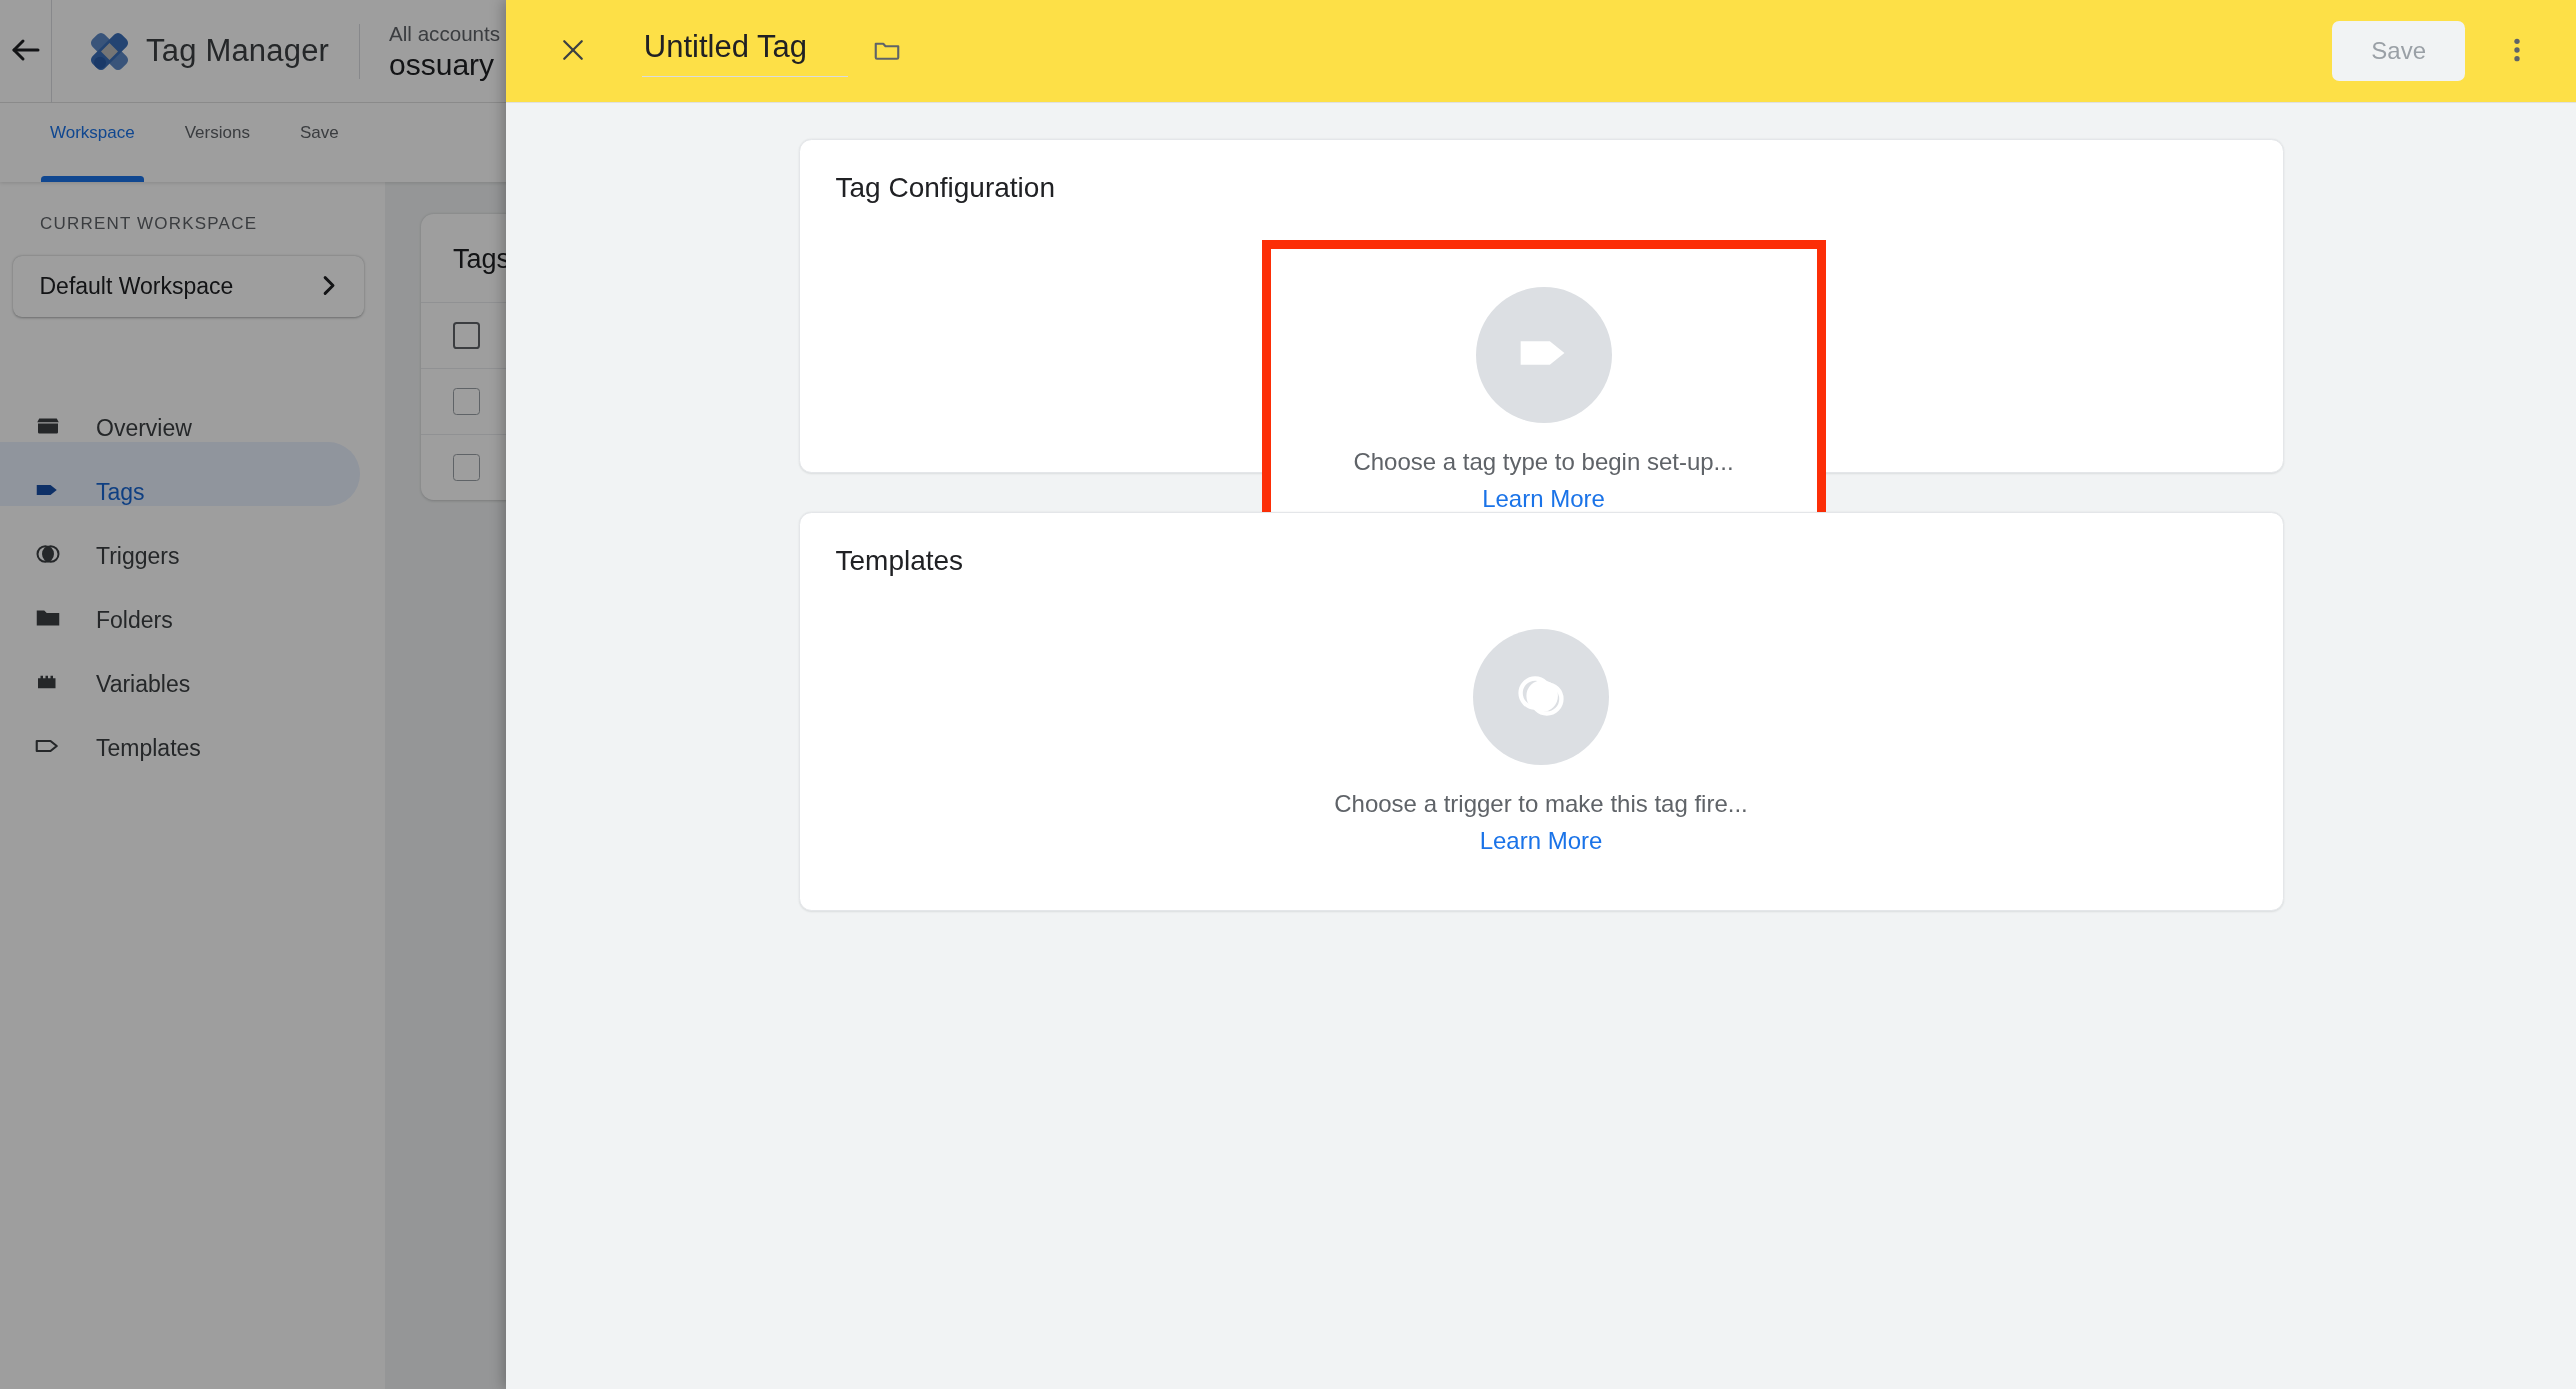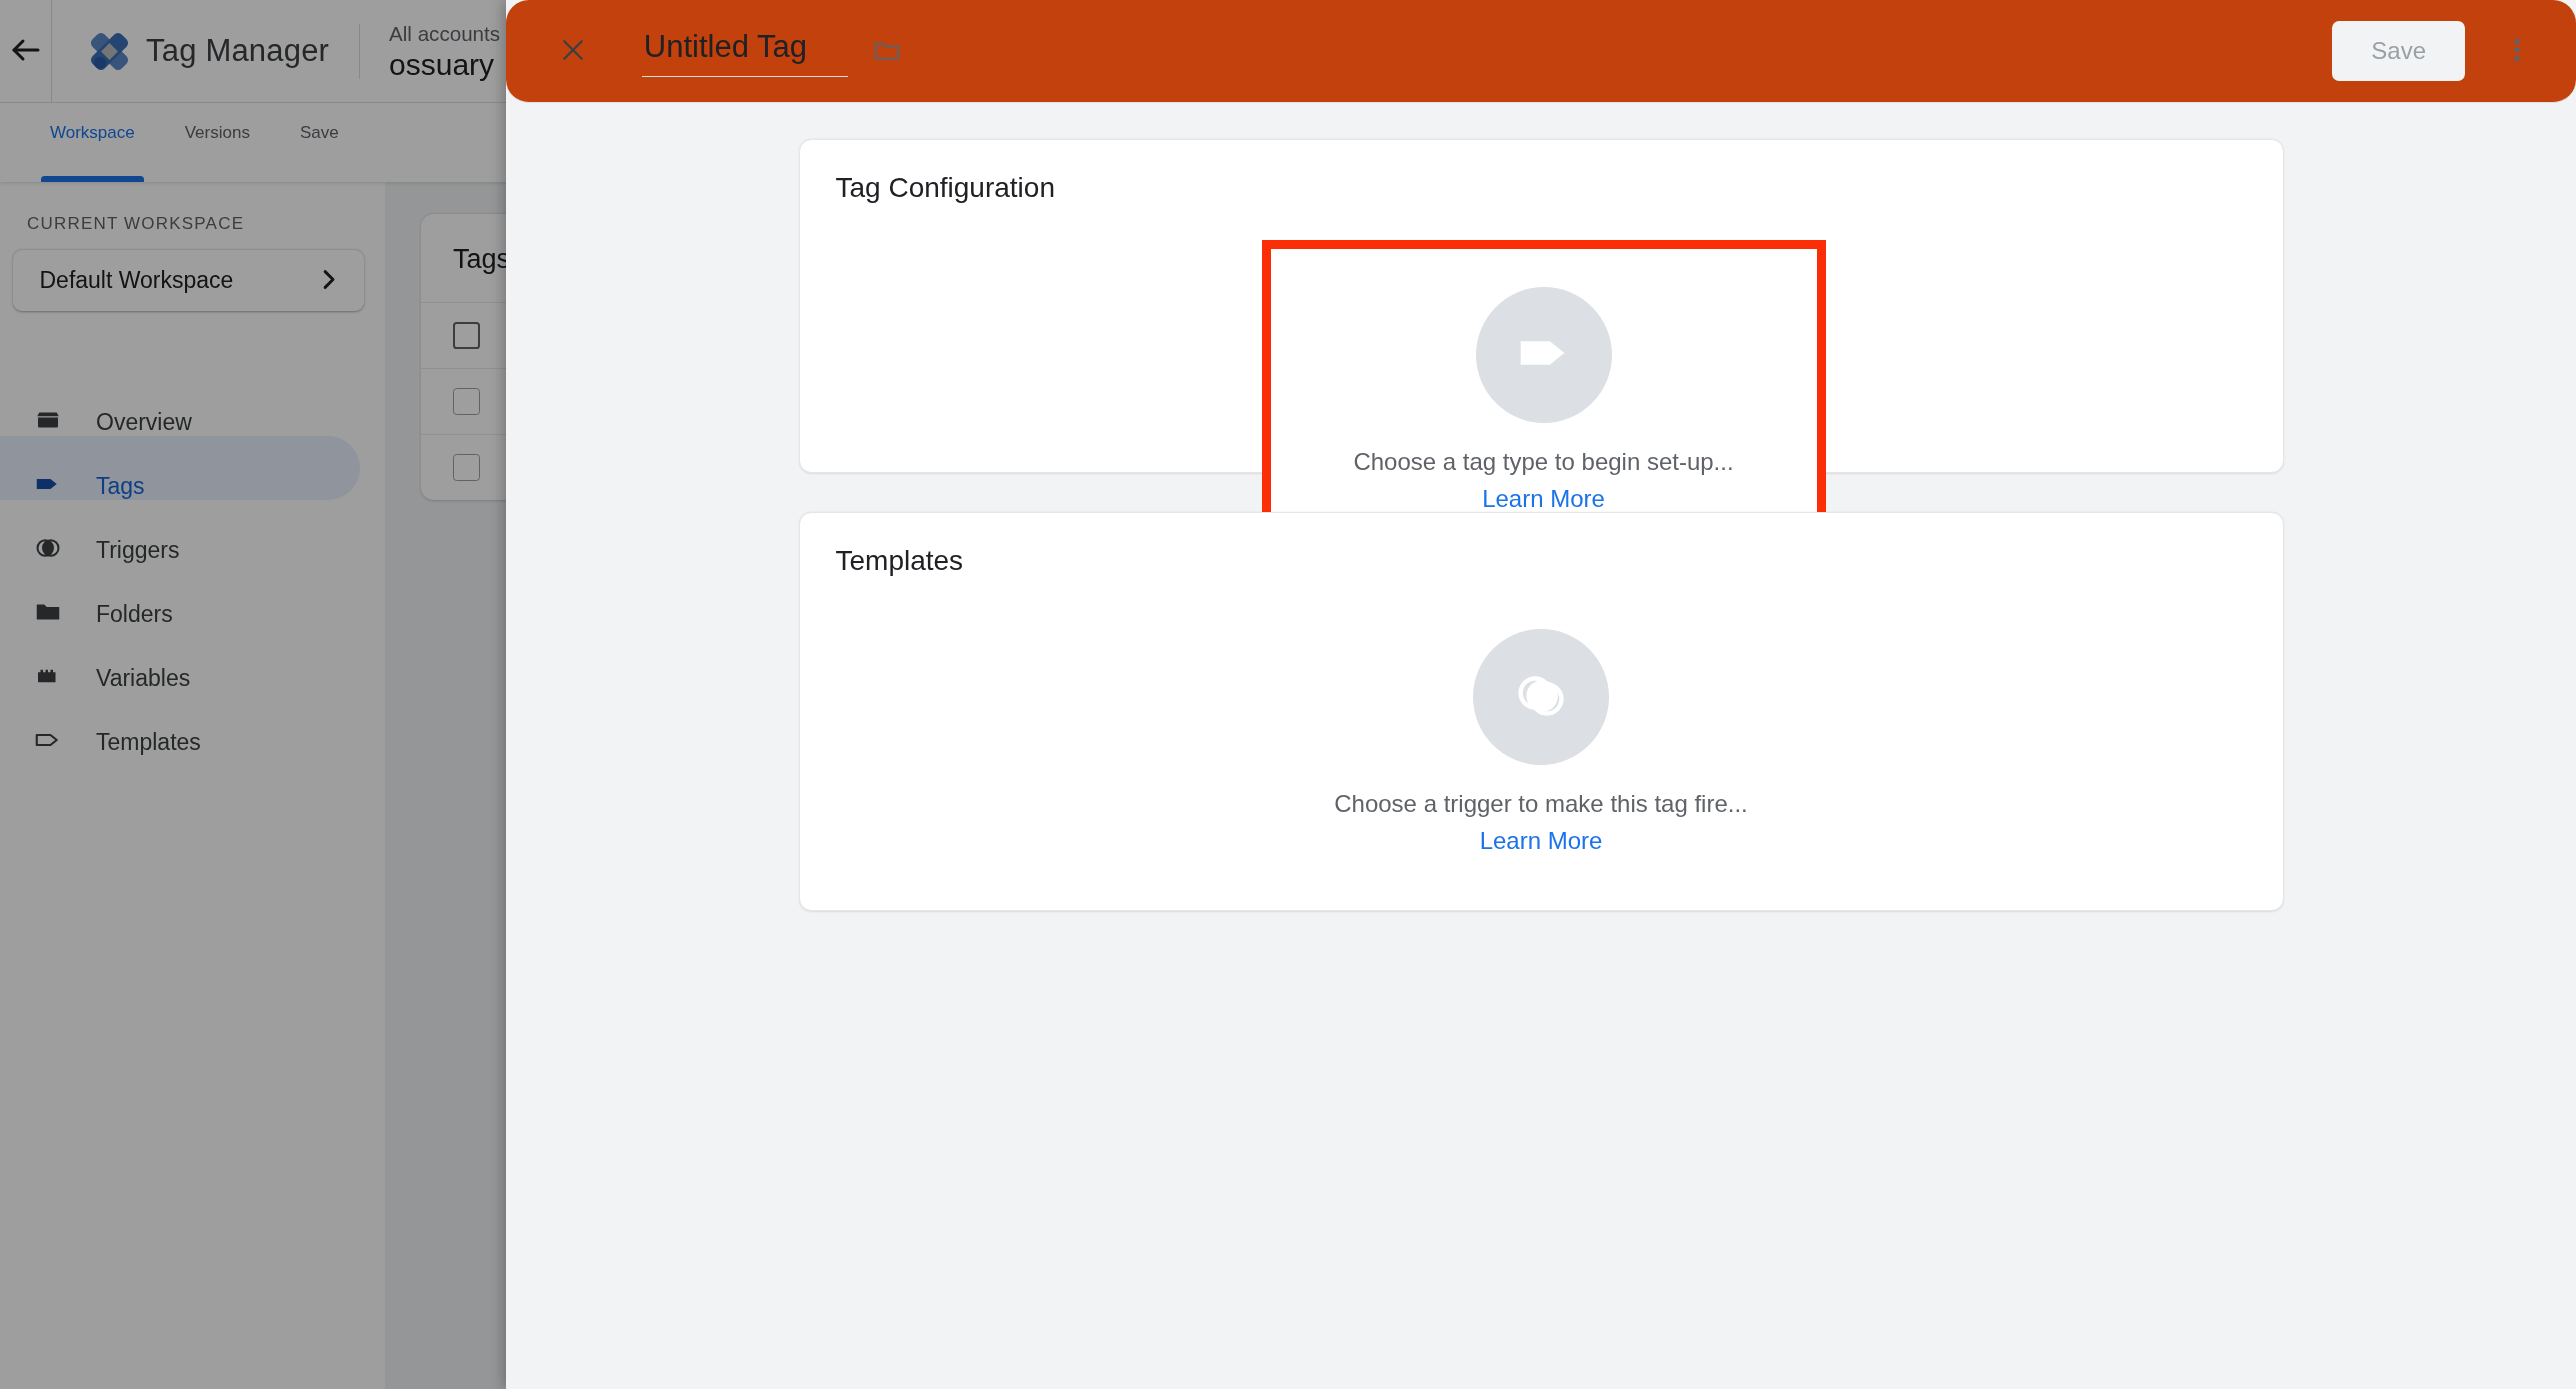--- a/index.html
+++ b/index.html
@@ -113,22 +113,22 @@
     top: 182px; left: 0;
     width: 385px;
     bottom: 0;
     background: #ffffff;
     padding-top: 32px;
   }
   .workspace-label {
     font-size: 17px;
     letter-spacing: 1.2px;
     color: #5f6368;
-    padding-left: 27px;
-    margin-bottom: 16px;
+    padding-left: 40px;
+    margin-bottom: 22px;
     font-weight: 500;
   }
   .workspace-chip {
     margin: 0 21.5px 0 12.5px;
     height: 61px;
     background: #ffffff;
     border-radius: 9px;
     box-shadow: 0 0.9px 2.7px rgba(60,64,67,0.3), 0 0.9px 1.8px rgba(60,64,67,0.15);
     display: flex;
     align-items: center;
@@ -233,26 +233,25 @@
     top: 0; left: 506px; right: 0; bottom: 0;
     background: #f1f3f4;
     z-index: 60;
     box-shadow: -2.7px 0 12.5px rgba(0,0,0,0.25);
     display: flex;
     flex-direction: column;
   }
   .modal-header {
     height: 103px;
     flex: 0 0 103px;
-    background: #c2410c;
+    background: #fde047;
     border-bottom: 0.9px solid #e0e0e0;
     display: flex;
     align-items: center;
     padding: 0 34px 0 43px;
-    border-radius: 23px;
   }
   .modal-close {
     width: 48px; height: 48px;
     display: flex; align-items: center; justify-content: center;
     cursor: pointer;
     flex: 0 0 48px;
   }
   .modal-close svg { width: 30px; height: 30px; }
   .tag-name-wrap {
     margin-left: 45px;

